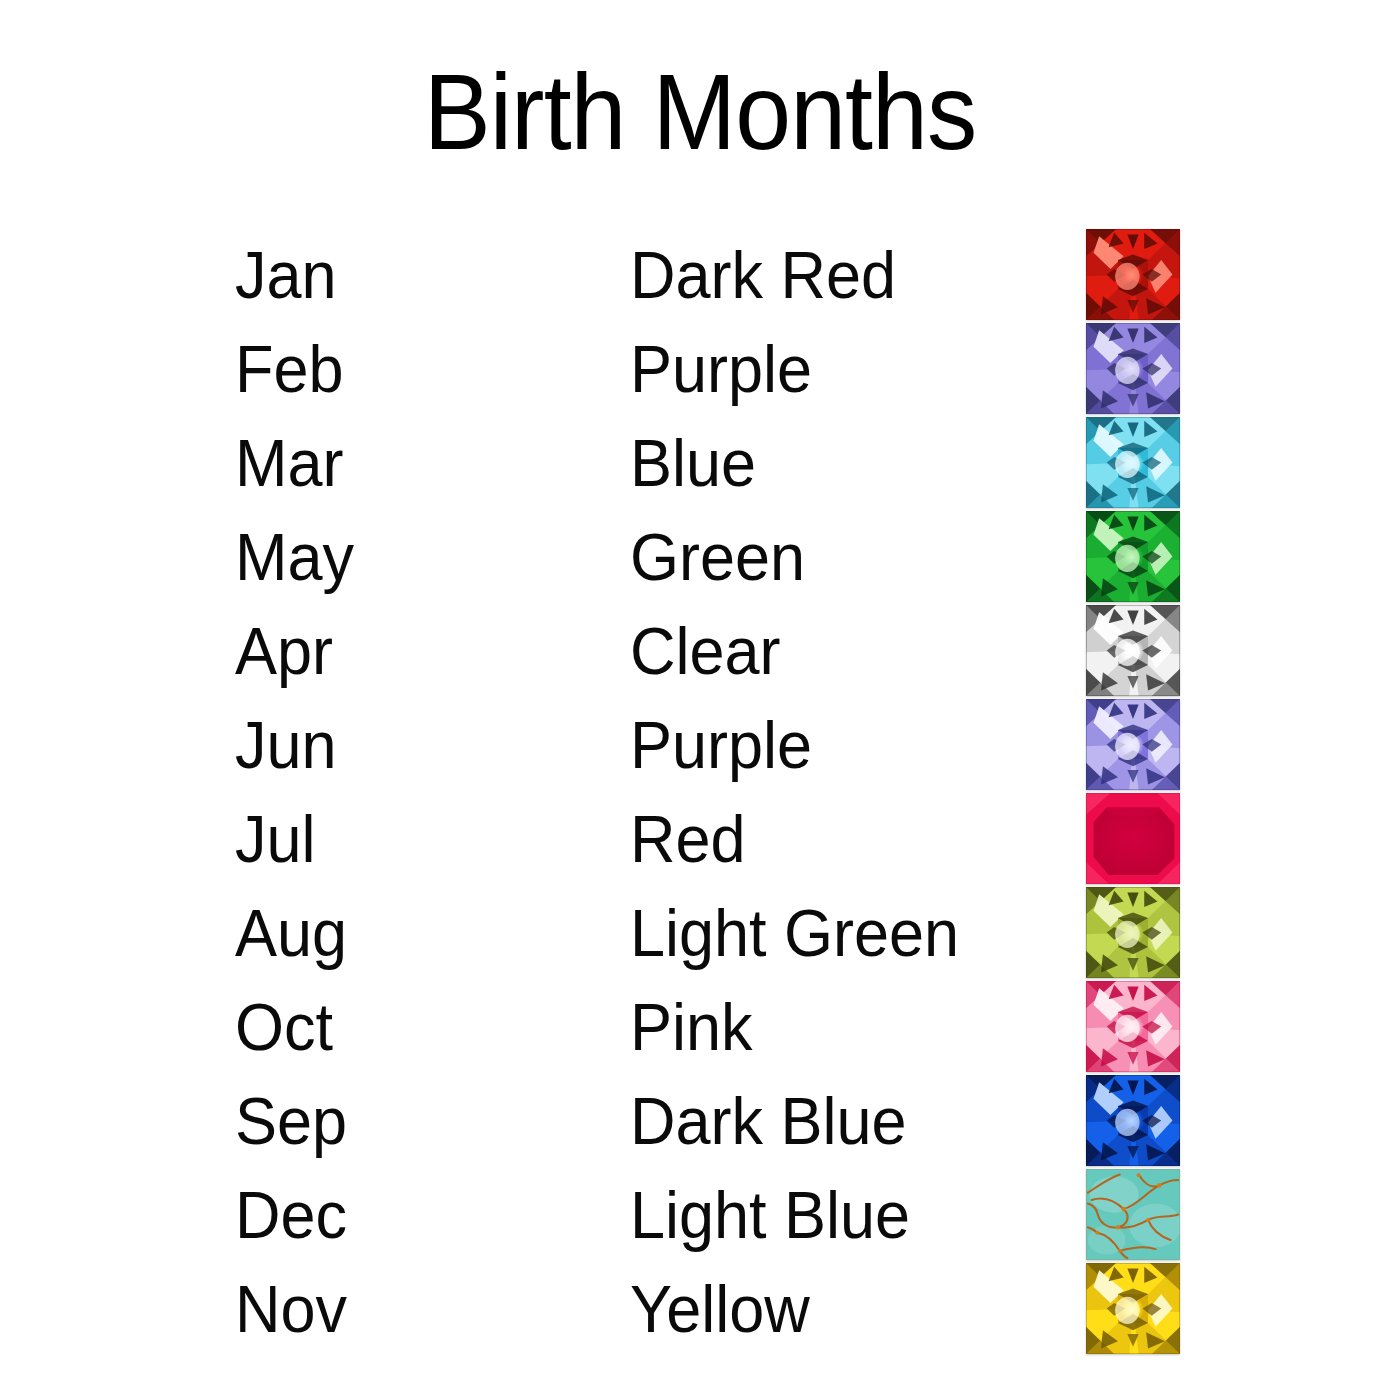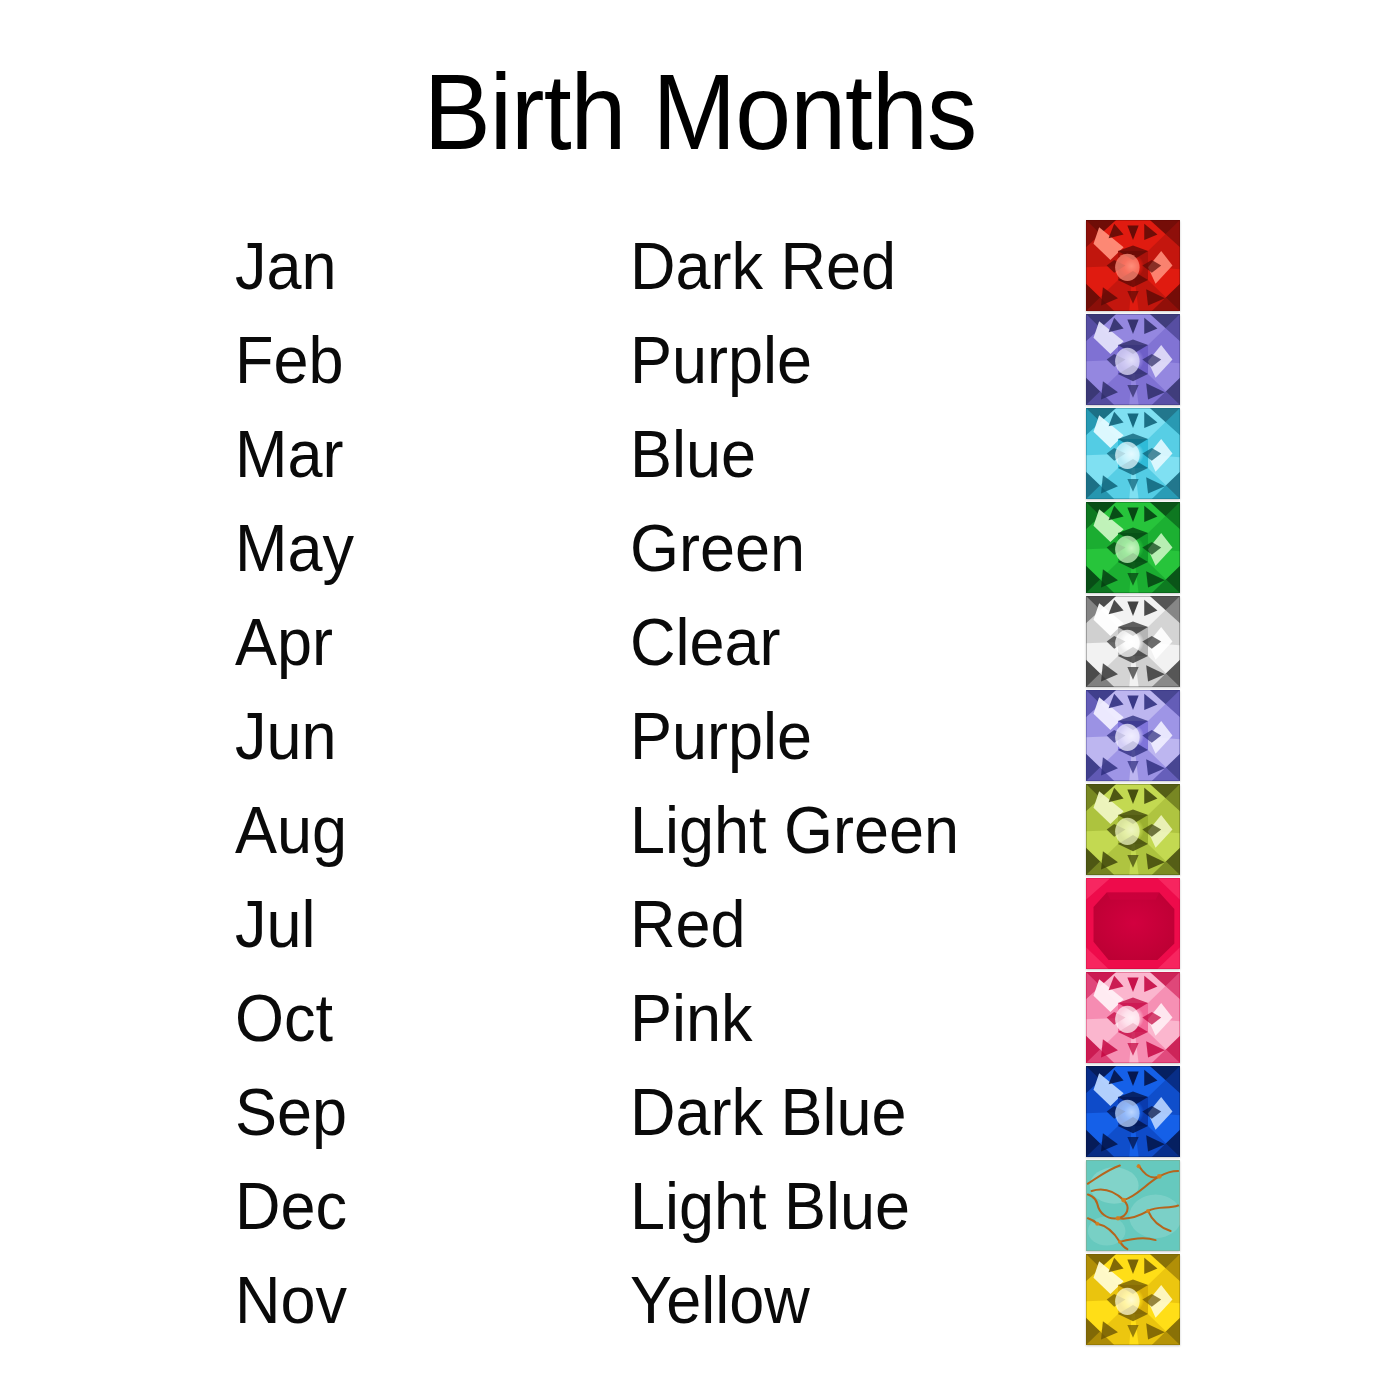--- a/index.html
+++ b/index.html
@@ -36,21 +36,21 @@
     font-weight: 400;
     transform: scaleX(0.93);
     transform-origin: 50% 50%;
     white-space: nowrap;
   }
 
   
   .rows {
     position: absolute;
     left: 0;
-    top: 219px;
+    top: 228px;
     width: 1400px;
   }
   .row {
     position: relative;
     height: 94px;
     width: 1400px;
   }
   .cell-month,
   .cell-color {
     position: absolute;
@@ -355,83 +355,83 @@
   <polygon points="18,74 34,86 16,94" fill="#2A2A7A" opacity="0.8"></polygon>
   <polygon points="64,76 84,86 66,94" fill="#2A2A7A" opacity="0.8"></polygon>
   <polygon points="44,78 56,78 50,92" fill="#2A2A7A" opacity="0.7"></polygon>
 
   <ellipse cx="44" cy="52" rx="13" ry="15" fill="#F0EEFF" opacity="0.75"></ellipse>
   <rect x="0" y="0" width="100" height="100" fill="none" stroke="#2A2A7A" stroke-opacity="0.35" stroke-width="2"></rect>
 </svg>
         </div>
       </div>
       <div class="row">
-        <div class="cell-month">Aug</div>
-        <div class="cell-color">Light Green</div>
-        <div class="cell-gem">
-<svg class="gem-svg" viewBox="0 0 100 100" preserveAspectRatio="none" xmlns="http://www.w3.org/2000/svg">
-  <defs>
-    <radialGradient id="ctrg7" cx="45%" cy="52%" r="42%">
-      <stop offset="0%" stop-color="#EFF5C2"></stop>
-      <stop offset="60%" stop-color="#C3D951"></stop>
-      <stop offset="100%" stop-color="#9BB030"></stop>
-    </radialGradient>
-  </defs>
-  <rect x="0" y="0" width="100" height="100" fill="#C3D951"></rect>
-
-  <polygon points="0,0 32,0 0,30" fill="#3A3F08" opacity="0.85"></polygon>
-  <polygon points="100,0 68,0 100,30" fill="#3A3F08" opacity="0.8"></polygon>
-  <polygon points="0,100 30,100 0,70" fill="#3A3F08" opacity="0.85"></polygon>
-  <polygon points="100,100 70,100 100,70" fill="#3A3F08" opacity="0.8"></polygon>
-
-  <polygon points="0,0 50,50 0,52" fill="#9BB030" opacity="0.55"></polygon>
-  <polygon points="100,0 50,50 100,54" fill="#9BB030" opacity="0.5"></polygon>
-  <polygon points="0,100 50,50 46,100" fill="#9BB030" opacity="0.5"></polygon>
-  <polygon points="100,100 50,50 56,100" fill="#9BB030" opacity="0.55"></polygon>
-
-  <polygon points="14,8 40,30 26,44 8,26" fill="#EFF5C2" opacity="0.95"></polygon>
-  <polygon points="80,34 92,50 74,70 66,52" fill="#EFF5C2" opacity="0.9"></polygon>
-  <polygon points="44,6 56,6 50,22" fill="#3A3F08" opacity="0.9"></polygon>
-  <polygon points="30,4 40,16 24,20" fill="#3A3F08" opacity="0.85"></polygon>
-  <polygon points="62,4 76,16 62,22" fill="#3A3F08" opacity="0.85"></polygon>
-
-  <polygon points="34,34 66,34 66,66 34,66" fill="url(#ctrg7)"></polygon>
-  <polygon points="34,34 50,44 66,34 50,28" fill="#3A3F08" opacity="0.75"></polygon>
-  <polygon points="34,66 50,56 66,66 50,74" fill="#3A3F08" opacity="0.75"></polygon>
-  <polygon points="30,44 42,50 30,58 22,50" fill="#3A3F08" opacity="0.7"></polygon>
-  <polygon points="70,44 80,50 70,58 60,50" fill="#3A3F08" opacity="0.7"></polygon>
-
-  <polygon points="18,74 34,86 16,94" fill="#3A3F08" opacity="0.8"></polygon>
-  <polygon points="64,76 84,86 66,94" fill="#3A3F08" opacity="0.8"></polygon>
-  <polygon points="44,78 56,78 50,92" fill="#3A3F08" opacity="0.7"></polygon>
-
-  <ellipse cx="44" cy="52" rx="13" ry="15" fill="#EFF5C2" opacity="0.75"></ellipse>
-  <rect x="0" y="0" width="100" height="100" fill="none" stroke="#3A3F08" stroke-opacity="0.35" stroke-width="2"></rect>
-</svg>
-        </div>
-      </div>
-      <div class="row">
         <div class="cell-month">Jul</div>
         <div class="cell-color">Red</div>
         <div class="cell-gem">
 <svg class="gem-svg" viewBox="0 0 100 100" preserveAspectRatio="none" xmlns="http://www.w3.org/2000/svg">
   <defs>
     <radialGradient id="tbc6" cx="50%" cy="45%" r="60%">
       <stop offset="0%" stop-color="#D2003F"></stop>
       <stop offset="100%" stop-color="#BD0034"></stop>
     </radialGradient>
   </defs>
   <rect x="0" y="0" width="100" height="100" fill="#EE0B4B"></rect>
   <polygon points="0,0 26,0 0,24" fill="#FF3F74" opacity="0.55"></polygon>
   <polygon points="100,0 76,0 100,24" fill="#FF3F74" opacity="0.5"></polygon>
   <polygon points="0,100 24,100 0,76" fill="#FF3F74" opacity="0.5"></polygon>
   <polygon points="100,100 76,100 100,76" fill="#FF3F74" opacity="0.5"></polygon>
   <polygon points="22,16 78,16 94,34 94,72 76,90 24,90 8,70 8,32" fill="url(#tbc6)"></polygon>
   <polygon points="22,16 78,16 74,24 26,24" fill="#D2003F" opacity="0.5"></polygon>
   <rect x="0" y="0" width="100" height="100" fill="none" stroke="#BD0034" stroke-opacity="0.3" stroke-width="2"></rect>
+</svg>
+        </div>
+      </div>
+      <div class="row">
+        <div class="cell-month">Aug</div>
+        <div class="cell-color">Light Green</div>
+        <div class="cell-gem">
+<svg class="gem-svg" viewBox="0 0 100 100" preserveAspectRatio="none" xmlns="http://www.w3.org/2000/svg">
+  <defs>
+    <radialGradient id="ctrg7" cx="45%" cy="52%" r="42%">
+      <stop offset="0%" stop-color="#EFF5C2"></stop>
+      <stop offset="60%" stop-color="#C3D951"></stop>
+      <stop offset="100%" stop-color="#9BB030"></stop>
+    </radialGradient>
+  </defs>
+  <rect x="0" y="0" width="100" height="100" fill="#C3D951"></rect>
+
+  <polygon points="0,0 32,0 0,30" fill="#3A3F08" opacity="0.85"></polygon>
+  <polygon points="100,0 68,0 100,30" fill="#3A3F08" opacity="0.8"></polygon>
+  <polygon points="0,100 30,100 0,70" fill="#3A3F08" opacity="0.85"></polygon>
+  <polygon points="100,100 70,100 100,70" fill="#3A3F08" opacity="0.8"></polygon>
+
+  <polygon points="0,0 50,50 0,52" fill="#9BB030" opacity="0.55"></polygon>
+  <polygon points="100,0 50,50 100,54" fill="#9BB030" opacity="0.5"></polygon>
+  <polygon points="0,100 50,50 46,100" fill="#9BB030" opacity="0.5"></polygon>
+  <polygon points="100,100 50,50 56,100" fill="#9BB030" opacity="0.55"></polygon>
+
+  <polygon points="14,8 40,30 26,44 8,26" fill="#EFF5C2" opacity="0.95"></polygon>
+  <polygon points="80,34 92,50 74,70 66,52" fill="#EFF5C2" opacity="0.9"></polygon>
+  <polygon points="44,6 56,6 50,22" fill="#3A3F08" opacity="0.9"></polygon>
+  <polygon points="30,4 40,16 24,20" fill="#3A3F08" opacity="0.85"></polygon>
+  <polygon points="62,4 76,16 62,22" fill="#3A3F08" opacity="0.85"></polygon>
+
+  <polygon points="34,34 66,34 66,66 34,66" fill="url(#ctrg7)"></polygon>
+  <polygon points="34,34 50,44 66,34 50,28" fill="#3A3F08" opacity="0.75"></polygon>
+  <polygon points="34,66 50,56 66,66 50,74" fill="#3A3F08" opacity="0.75"></polygon>
+  <polygon points="30,44 42,50 30,58 22,50" fill="#3A3F08" opacity="0.7"></polygon>
+  <polygon points="70,44 80,50 70,58 60,50" fill="#3A3F08" opacity="0.7"></polygon>
+
+  <polygon points="18,74 34,86 16,94" fill="#3A3F08" opacity="0.8"></polygon>
+  <polygon points="64,76 84,86 66,94" fill="#3A3F08" opacity="0.8"></polygon>
+  <polygon points="44,78 56,78 50,92" fill="#3A3F08" opacity="0.7"></polygon>
+
+  <ellipse cx="44" cy="52" rx="13" ry="15" fill="#EFF5C2" opacity="0.75"></ellipse>
+  <rect x="0" y="0" width="100" height="100" fill="none" stroke="#3A3F08" stroke-opacity="0.35" stroke-width="2"></rect>
 </svg>
         </div>
       </div>
       <div class="row">
         <div class="cell-month">Oct</div>
         <div class="cell-color">Pink</div>
         <div class="cell-gem">
 <svg class="gem-svg" viewBox="0 0 100 100" preserveAspectRatio="none" xmlns="http://www.w3.org/2000/svg">
   <defs>
     <radialGradient id="ctrg9" cx="45%" cy="52%" r="42%">

